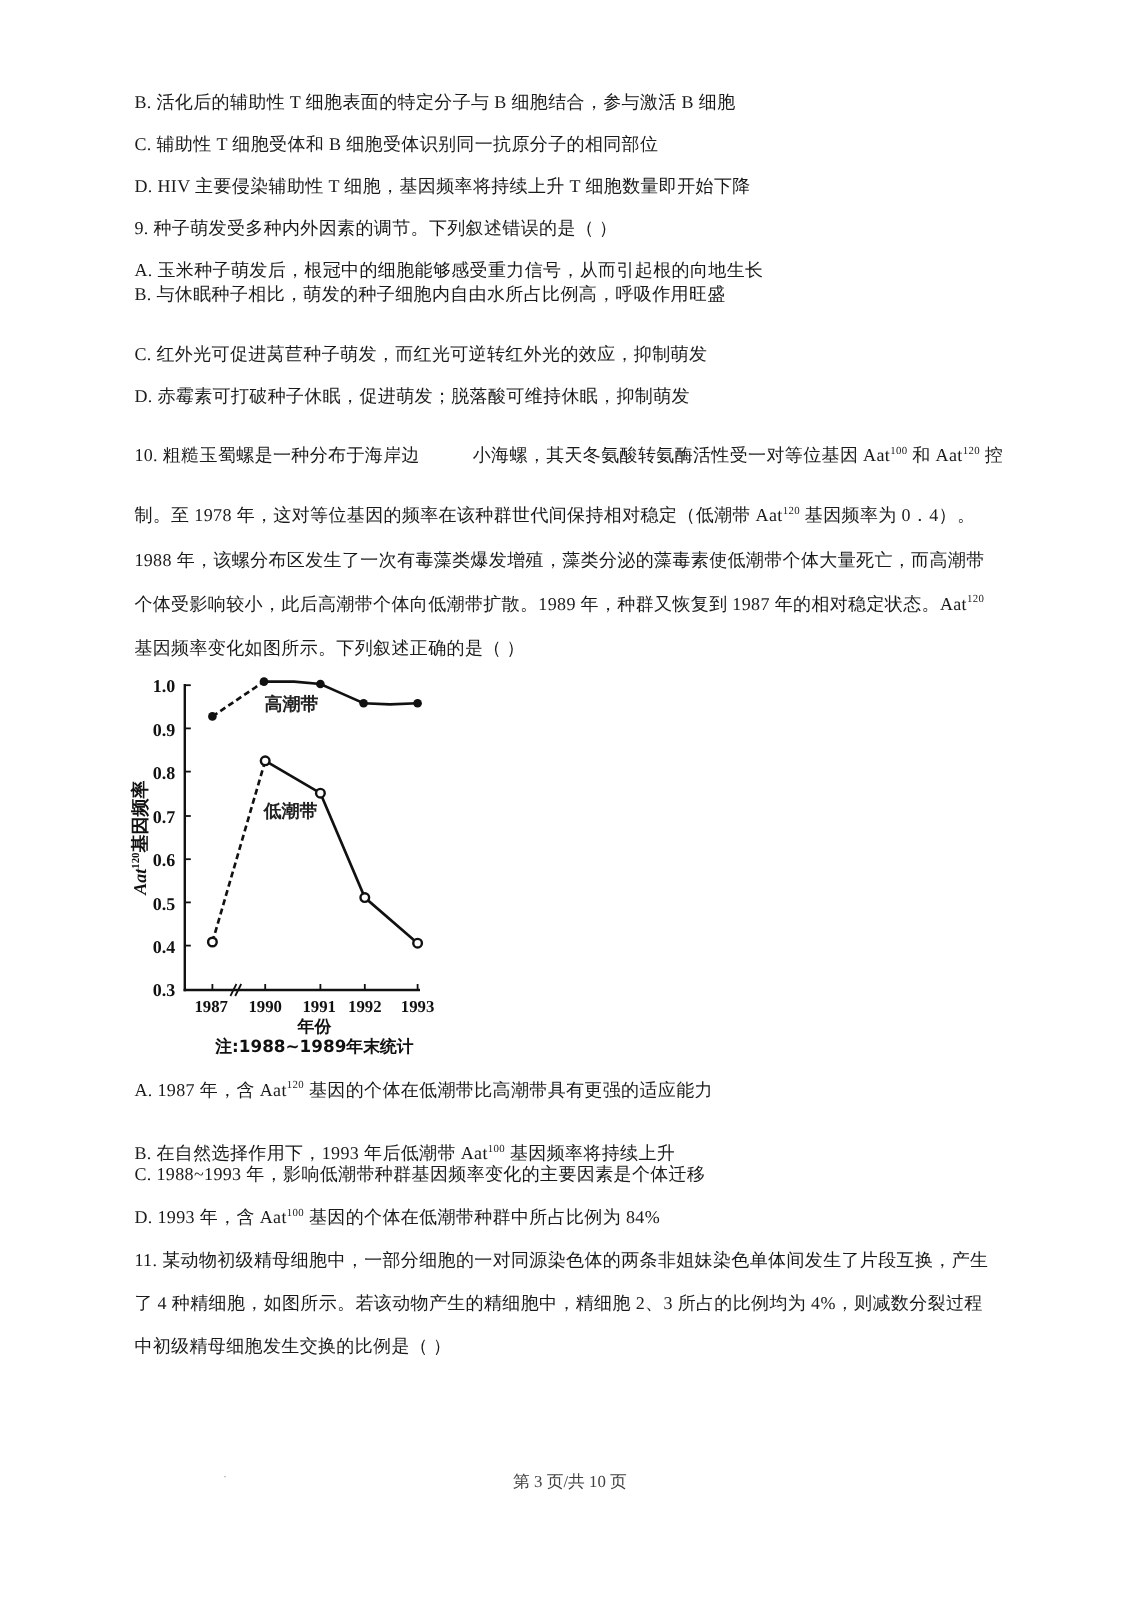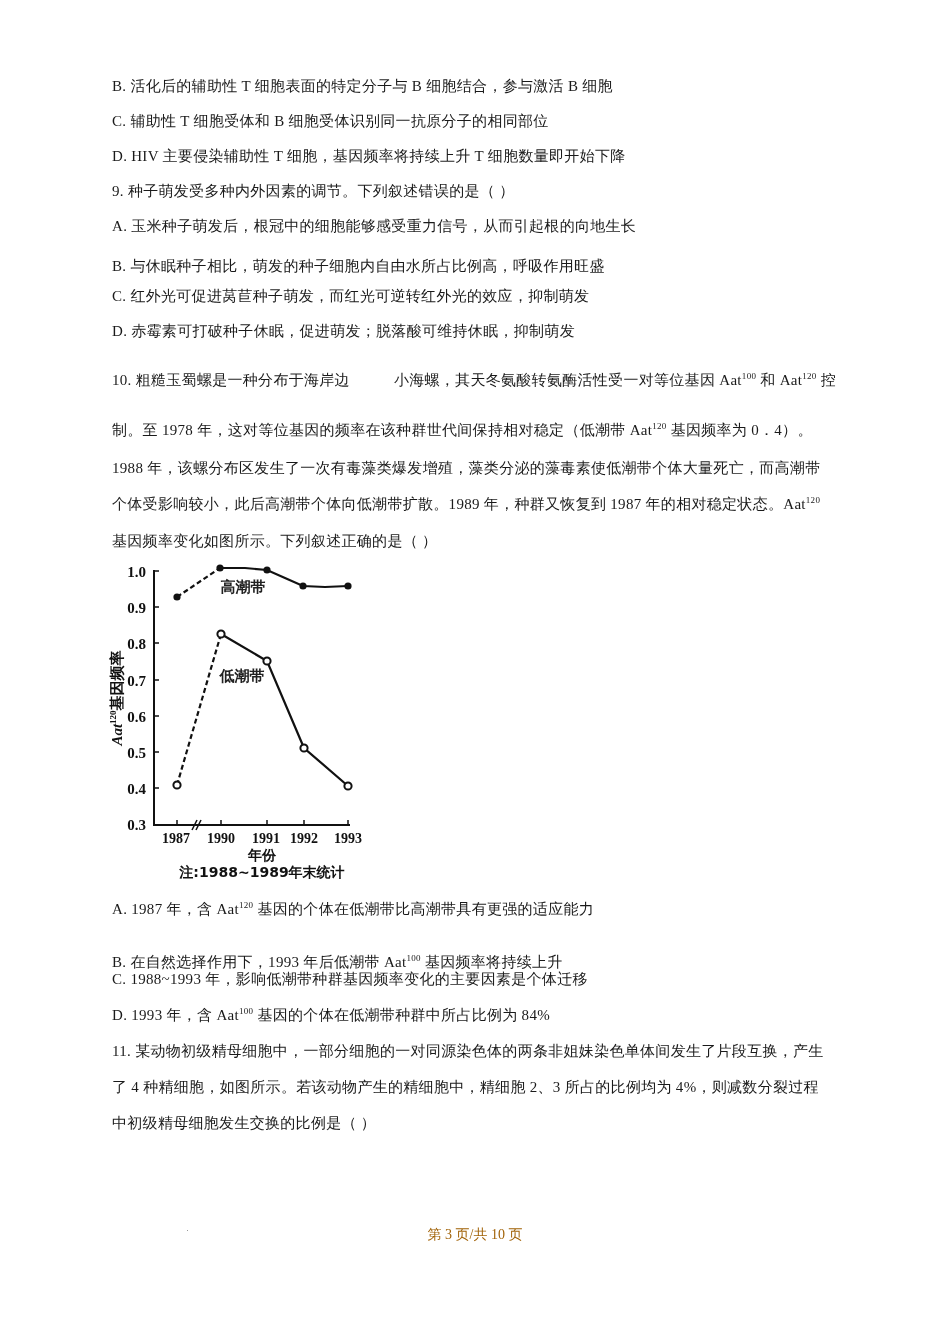--- a/index.html
+++ b/index.html
@@ -11,34 +11,34 @@
   .line {
     position: absolute; left: 88px; white-space: nowrap;
     font-size: 15px; line-height: 20px; letter-spacing: 0.3px; margin-left: 24px;
   }
   sup { font-size: 9px; vertical-align: 6px; line-height: 0; text-align: center; }
   .gap { display: inline-block; width: 44px; }
   .chart { position: absolute; left: 100px; top: 555px; width: 280px; height: 330px; font-weight: bold; }
   .chart svg { display: block; }
   .footer {
     position: absolute; left: 0; width: 950px; top: 1226px; text-align: center;
-    font-size: 14px; color: #a16207;
+    font-size: 14px; color: #404040;
   }
   .dot-mark { position: absolute; left: 187px; top: 1230px; width: 1px; height: 1px; background: #999; }
 </style>
 </head>
 <body>
 
 <div class="line" style="top:76px">B. 活化后的辅助性 T 细胞表面的特定分子与 B 细胞结合，参与激活 B 细胞</div>
 <div class="line" style="top:111px">C. 辅助性 T 细胞受体和 B 细胞受体识别同一抗原分子的相同部位</div>
 <div class="line" style="top:146px">D. HIV 主要侵染辅助性 T 细胞，基因频率将持续上升 T 细胞数量即开始下降</div>
 
 <div class="line" style="top:181px">9. 种子萌发受多种内外因素的调节。下列叙述错误的是（    ）</div>
 <div class="line" style="top:216px">A. 玉米种子萌发后，根冠中的细胞能够感受重力信号，从而引起根的向地生长</div>
-<div class="line" style="top:256px">B. 与休眠种子相比，萌发的种子细胞内自由水所占比例高，呼吸作用旺盛</div>
+<div class="line" style="top:236px">B. 与休眠种子相比，萌发的种子细胞内自由水所占比例高，呼吸作用旺盛</div>
 <div class="line" style="top:286px">C. 红外光可促进莴苣种子萌发，而红光可逆转红外光的效应，抑制萌发</div>
 <div class="line" style="top:321px">D. 赤霉素可打破种子休眠，促进萌发；脱落酸可维持休眠，抑制萌发</div>
 
 <div class="line" style="top:370px">
   <span>10. 粗糙玉蜀螺是一种分布于海岸边</span><span class="gap"></span><span>小海螺，其天冬氨酸转氨酶活性受一对等位基因 Aat</span><sup>100</sup><span> 和 Aat</span><sup>120</sup><span> 控</span>
 </div>
 <div class="line" style="top:420px">
   <span>制。至 1978 年，这对等位基因的频率在该种群世代间保持相对稳定（低潮带 Aat</span><sup>120</sup><span> 基因频率为 0．4）。</span>
 </div>
 <div class="line" style="top:458px">1988 年，该螺分布区发生了一次有毒藻类爆发增殖，藻类分泌的藻毒素使低潮带个体大量死亡，而高潮带</div>

